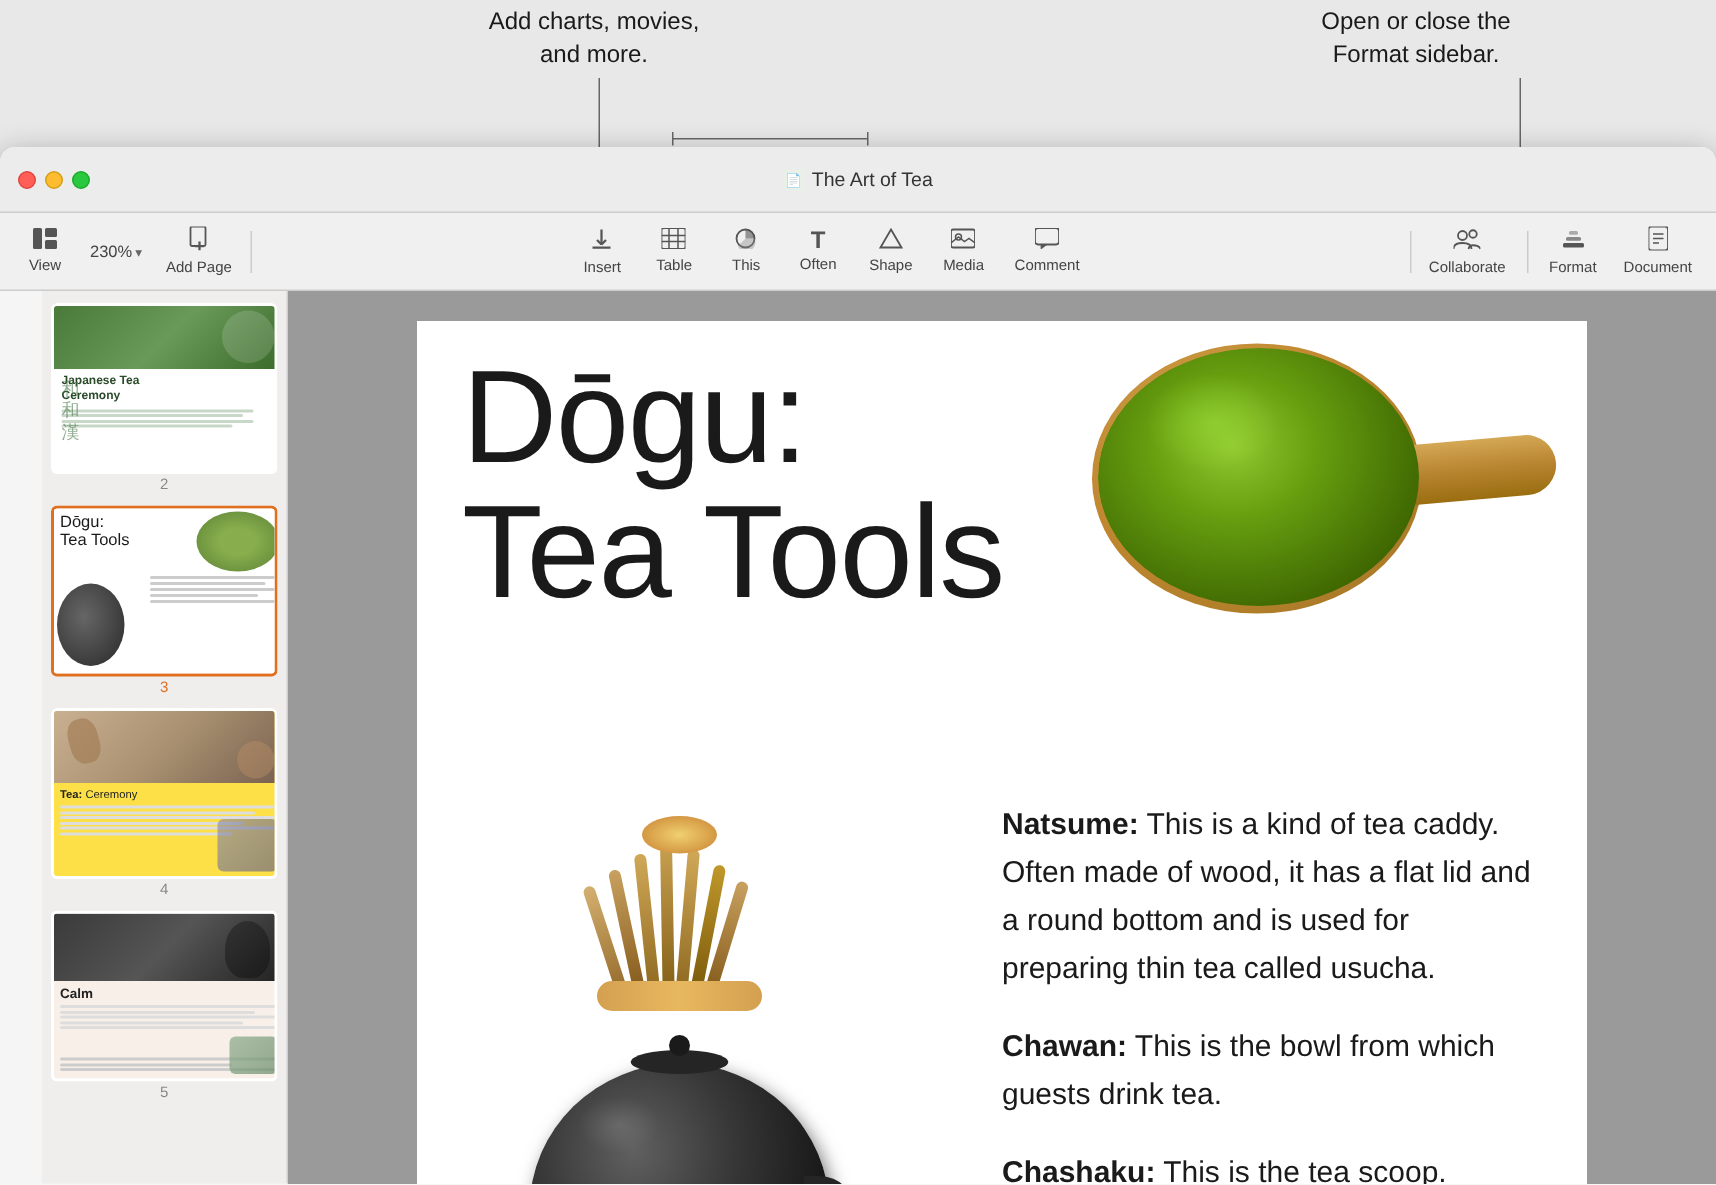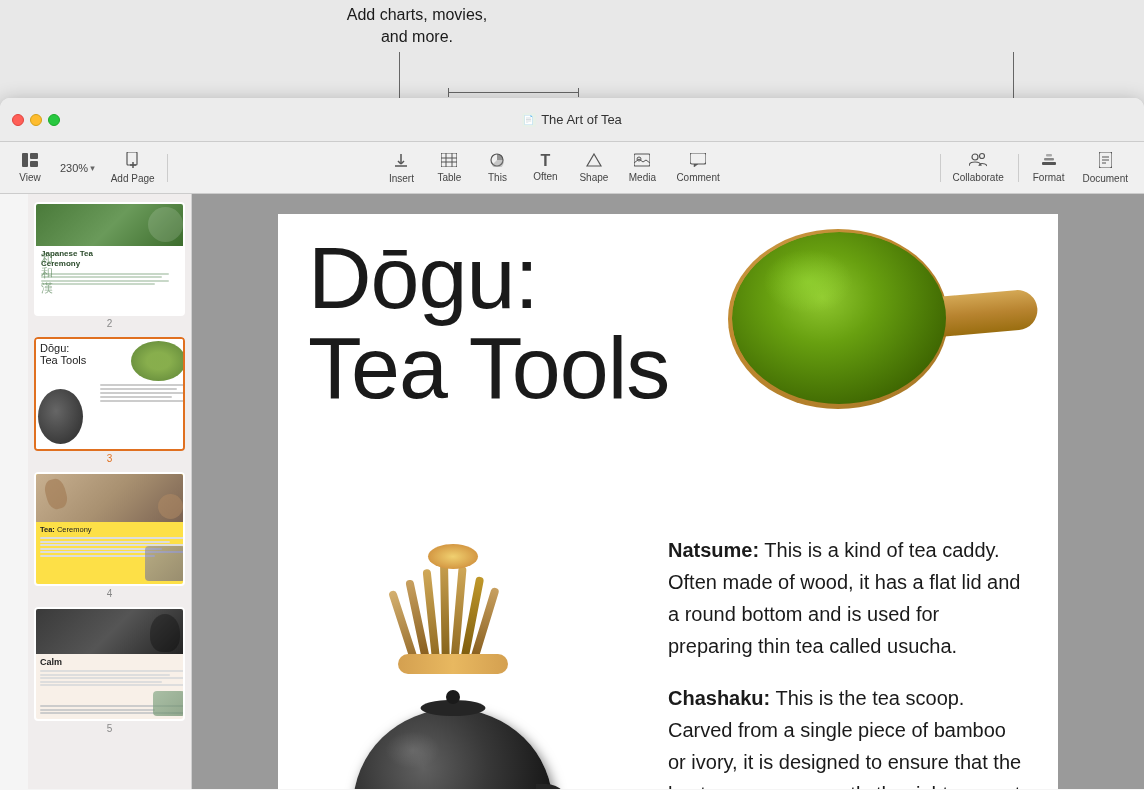--- a/index.html
+++ b/index.html
@@ -329,28 +329,29 @@
       position: absolute;
       height: 1px;
       background: #666;
     }
   </style>
 </head>
 <body>
 
 <div class="annotation-area">
 
-  <div class="ann-text" style="left:317px; top:4px; width:200px;">Add charts, movies,<br>and more.</div>
+  <div class="ann-text" style="left:296px; top:4px; width:200px;">Add charts, movies,<br>and more.</div>
 
   <div class="ann-line-v" style="left:399px; top:52px; height:46px;"></div>
 
   <div class="ann-line-h" style="left:448px; top:92px; width:130px;"></div>
   <div class="ann-line-v" style="left:448px; top:88px; height:9px;"></div>
   <div class="ann-line-v" style="left:578px; top:88px; height:9px;"></div>
 
+  <div class="ann-text" style="right:100px; top:4px; width:200px;">Open or close the<br>Format sidebar.</div>
 
   <div class="ann-line-v" style="right:130px; top:52px; height:46px;"></div>
 </div>
 
 <div class="window">
 
   <div class="titlebar">
     <div class="traffic-lights">
       <div class="traffic-light tl-close"></div>
       <div class="traffic-light tl-min"></div>
@@ -662,20 +663,23 @@
             <div style="position:absolute; bottom:188px; left:50%; transform:translateX(-50%); width:65px; height:16px; background:#252525; border-radius:50%;"></div>
             <div style="position:absolute; bottom:200px; left:50%; transform:translateX(-50%); width:14px; height:14px; background:#1a1a1a; border-radius:50%;"></div>
           </div>
         </div>
 
         <div class="doc-text-area">
           <p class="doc-paragraph">
             <strong>Natsume:</strong><span> This is a kind of tea caddy. Often made of wood, it has a flat lid and a round bottom and is used for preparing thin tea called usucha.</span>
           </p>
           <p class="doc-paragraph">
+            <strong>Chawan:</strong><span> This is the bowl from which guests drink tea.</span>
+          </p>
+          <p class="doc-paragraph">
             <strong>Chashaku:</strong><span> This is the tea scoop. Carved from a single piece of bamboo or ivory, it is designed to ensure that the host can scoop exactly the right amount of matcha.</span>
           </p>
         </div>
 
       </div>
     </div>
   </div>
 </div>
 
 </body></html>

